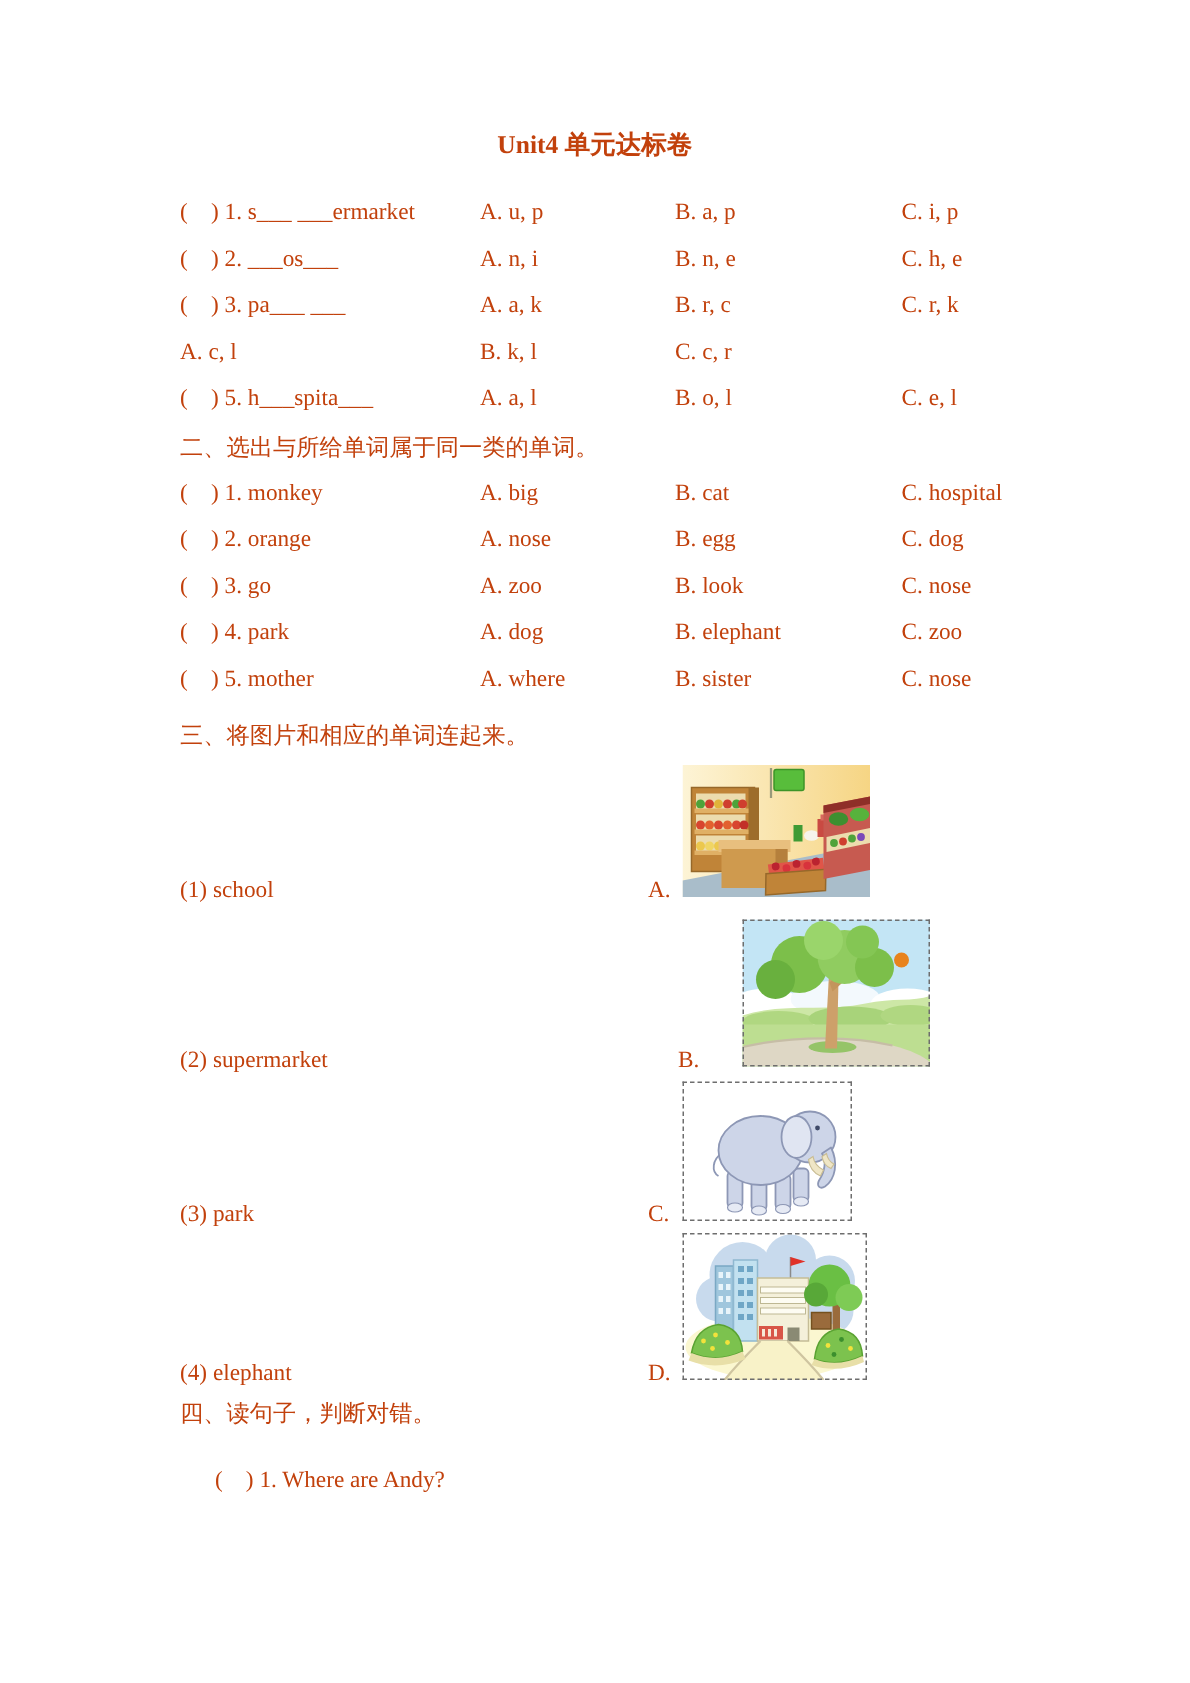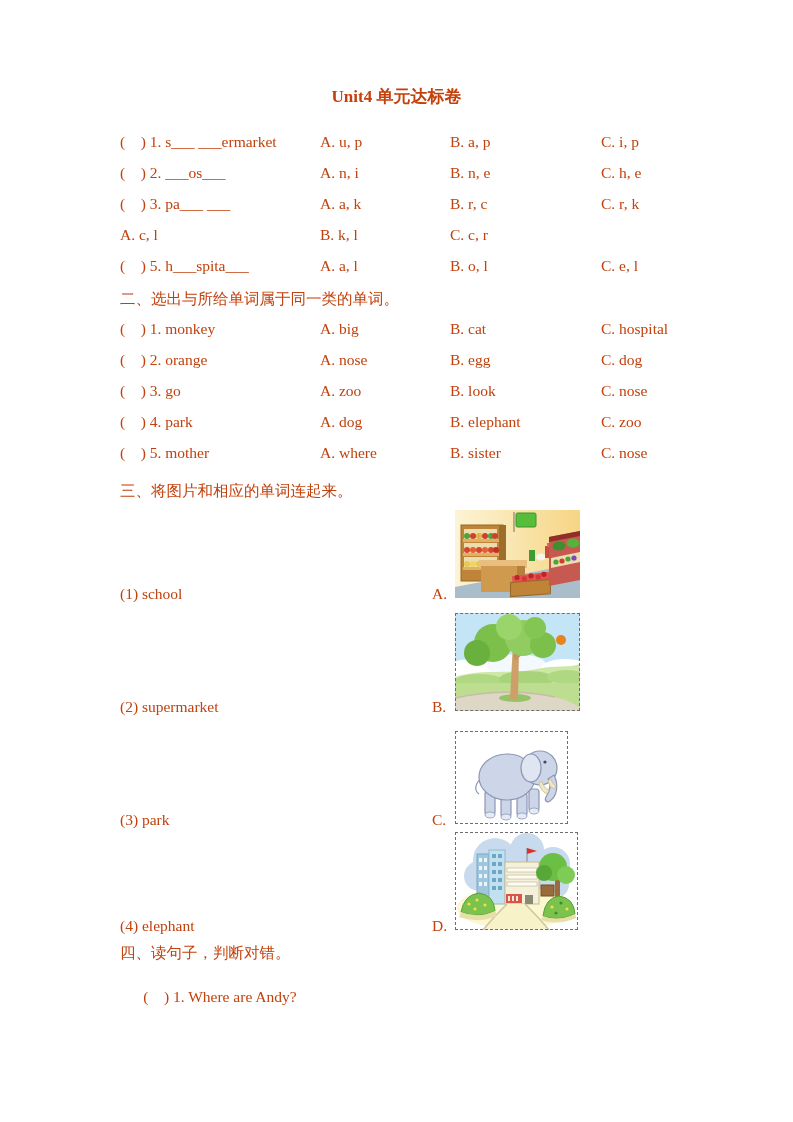--- a/index.html
+++ b/index.html
@@ -31,21 +31,21 @@
     line-height:19px;
     margin-bottom:12px;
     white-space:pre;
   }
   .pair { display:flex; align-items:flex-end; }
   .pair .word { width:312px; position:relative; top:5px; line-height:19px; }
   .pair .letter { width:23px; position:relative; top:5px; line-height:19px; }
   .pic { line-height:0; }
   .pic.dashed { outline:1px dashed #6e6e6e; outline-offset:-1px; }
   .mb15 { margin-bottom:15px; }
-  .mb14 { margin-bottom:20px; }
+  .mb14 { margin-bottom:10px;gap:20px; }
   .mb8  { margin-bottom:8px; }
   .single { line-height:19px; white-space:pre; }
 </style>
 </head>
 <body>
 
 <div class="page">
 
   <div class="title">Unit4 单元达标卷</div>
 

